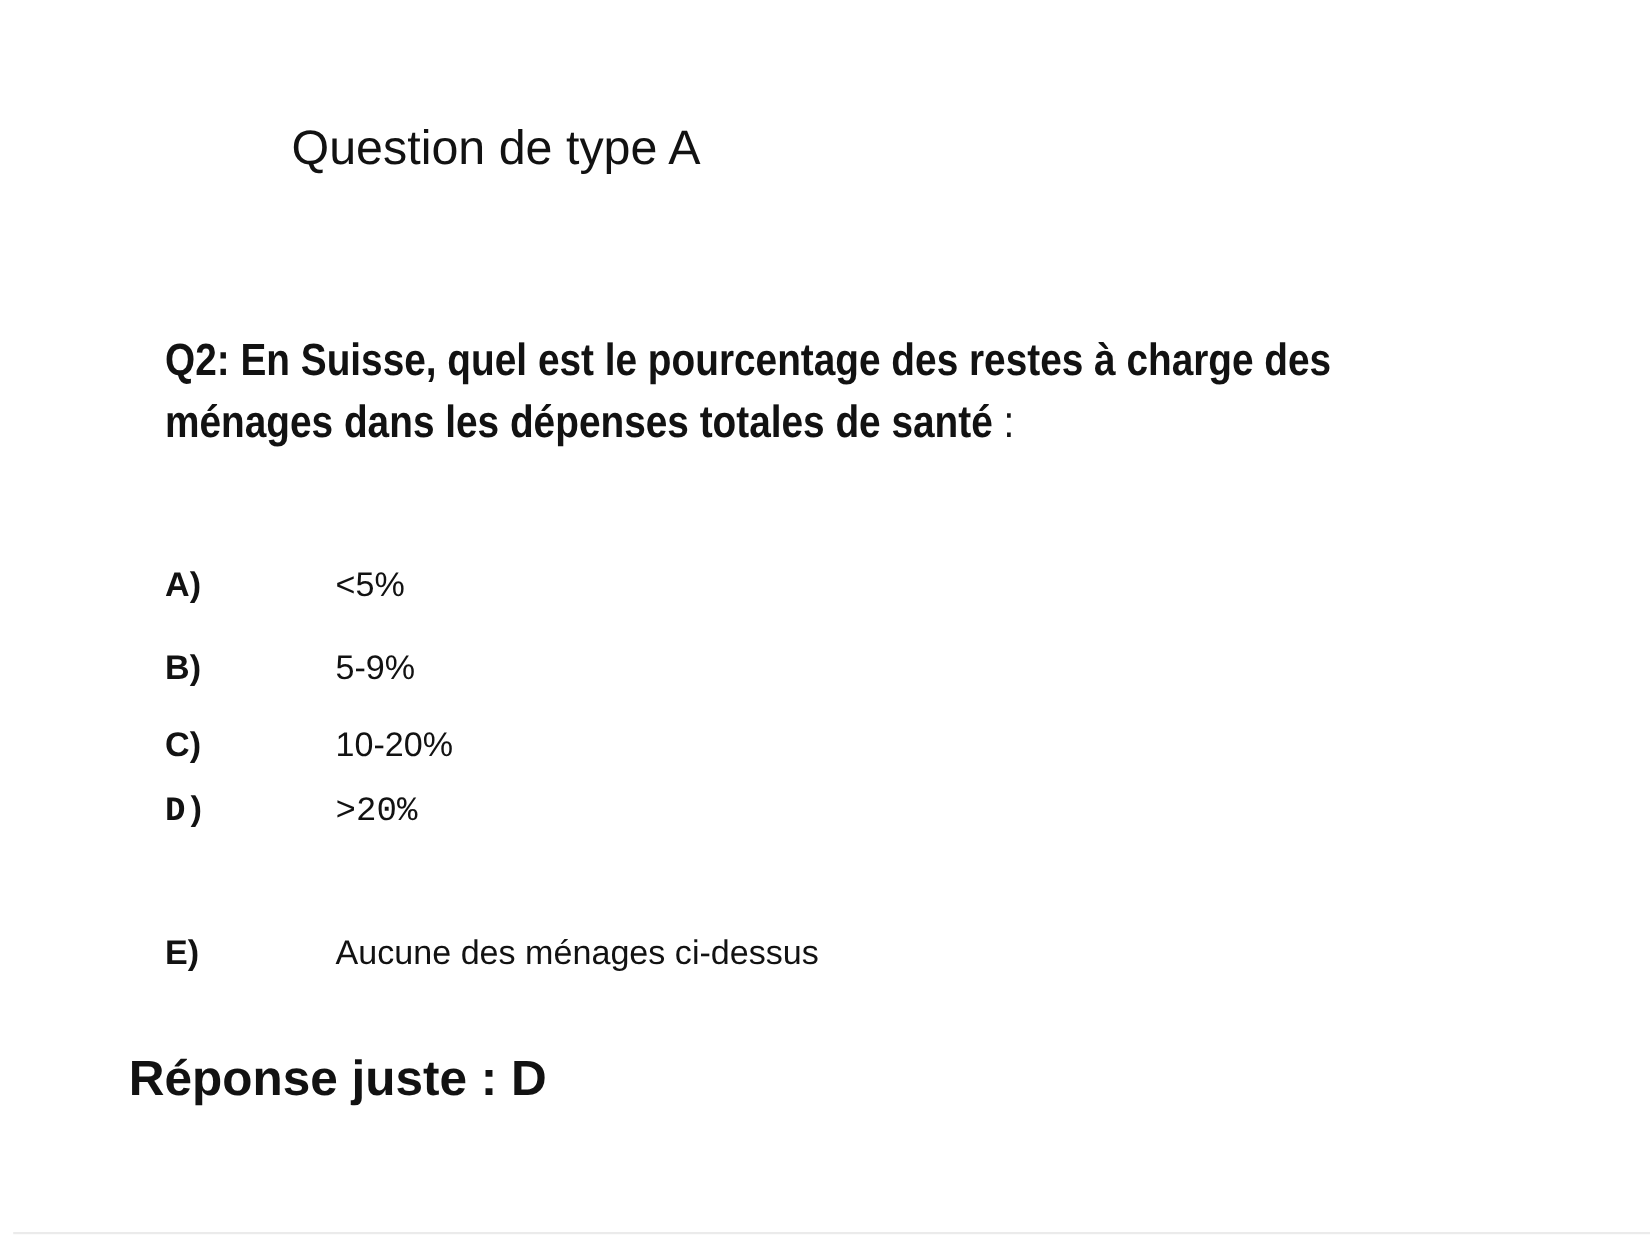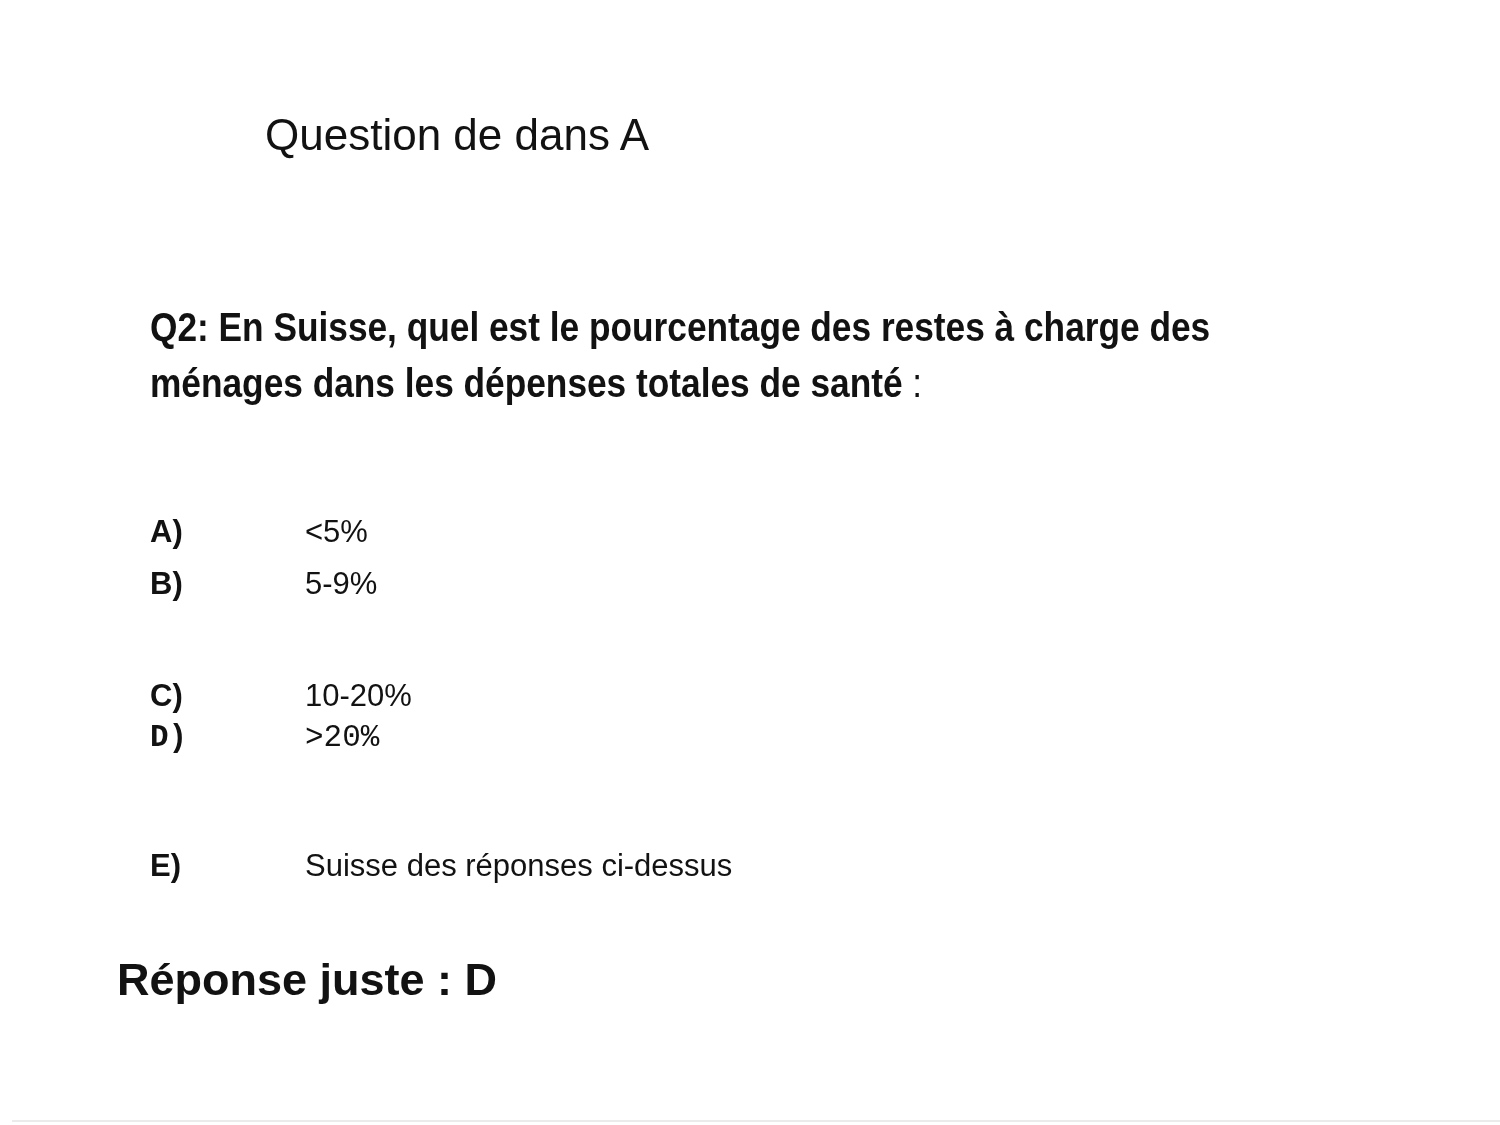--- a/index.html
+++ b/index.html
@@ -50,22 +50,22 @@
   }
   .option-label {
     display: inline-block;
     width: 155px;
     font-weight: 700;
   }
   .option-text {
     font-weight: 400;
   }
   .row-a { top: 514px; }
-  .row-b { top: 566px; }
-  .row-c { top: 678px; }
+  .row-b { top: 589px; }
+  .row-c { top: 659px; }
   .row-d { top: 720px; font-family: Liberation Mono, monospace; }
   .row-e { top: 848px; }
   .answer-line {
     position: absolute;
     left: 117px;
     top: 954px;
     font-size: 45px;
     font-weight: 700;
     white-space: nowrap;
   }
@@ -76,21 +76,21 @@
     width: 1488px;
     height: 2px;
     background: #ebebeb;
   }
 </style>
 </head>
 <body>
 
 <div class="slide">
 
-  <div class="slide-title">Question de dans A</div>
+  <div class="slide-title">Question de type A</div>
 
   <div class="question">
     <div>Q2: En Suisse, quel est le pourcentage des restes à charge des</div>
     <div><span>ménages dans les dépenses totales de santé</span><span class="colon"> :</span></div>
   </div>
 
   <div class="option-row row-a">
     <span class="option-label">A)</span><span class="option-text">&lt;5%</span>
   </div>
 
@@ -100,20 +100,20 @@
 
   <div class="option-row row-c">
     <span class="option-label">C)</span><span class="option-text">10-20%</span>
   </div>
 
   <div class="option-row row-d">
     <span class="option-label">D)</span><span class="option-text">&gt;20%</span>
   </div>
 
   <div class="option-row row-e">
-    <span class="option-label">E)</span><span class="option-text">Suisse des réponses ci-dessus</span>
+    <span class="option-label">E)</span><span class="option-text">Aucune des ménages ci-dessus</span>
   </div>
 
   <div class="answer-line">Réponse juste : D</div>
 
   <div class="bottom-divider"></div>
 
 </div>
 
 </body></html>

